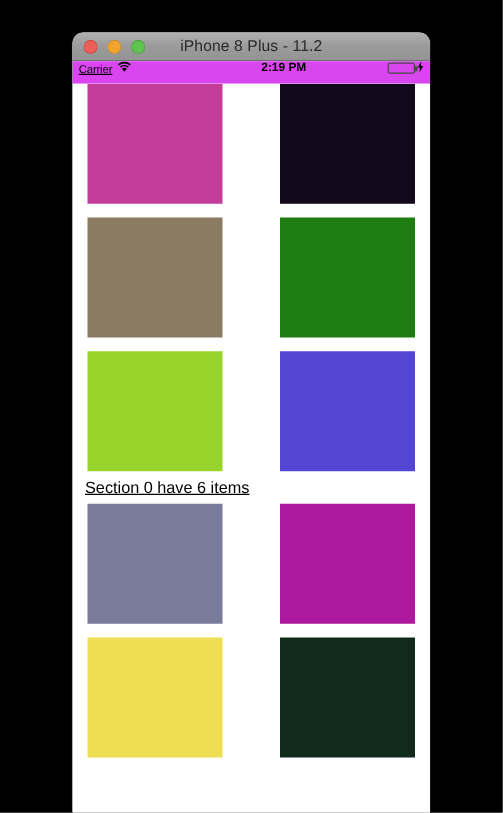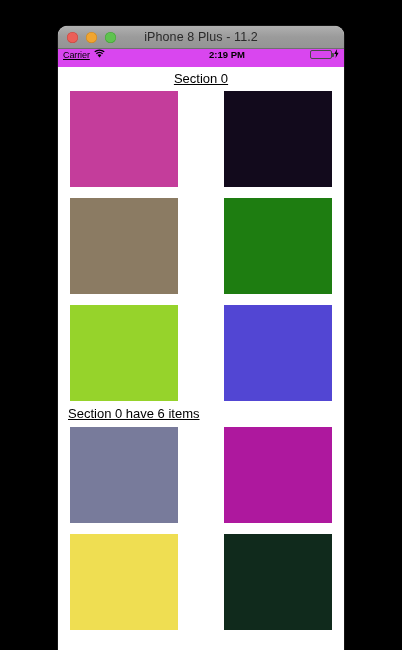--- a/index.html
+++ b/index.html
@@ -191,21 +191,20 @@
         <svg width="5" height="9" viewBox="0 0 5 9">
           <path d="M3.1 0 L0.2 5.0 H2.0 L1.6 9 L4.6 3.7 H2.7 Z" fill="#000"></path>
         </svg>
       </span>
     </div>
   </div>
 
   <div id="collection">
 
     <div>
-      <div class="section-header">Section 0</div>
       <div class="grid">
         <div class="cell" style="background: rgb(196, 61, 155);"></div>
         <div class="cell" style="background: rgb(18, 10, 28);"></div>
         <div class="cell" style="background: rgb(139, 123, 99);"></div>
         <div class="cell" style="background: rgb(30, 125, 17);"></div>
         <div class="cell" style="background: rgb(150, 211, 43);"></div>
         <div class="cell" style="background: rgb(82, 70, 211);"></div>
       </div>
       <div class="section-footer">Section 0 have 6 items</div>
     </div>

